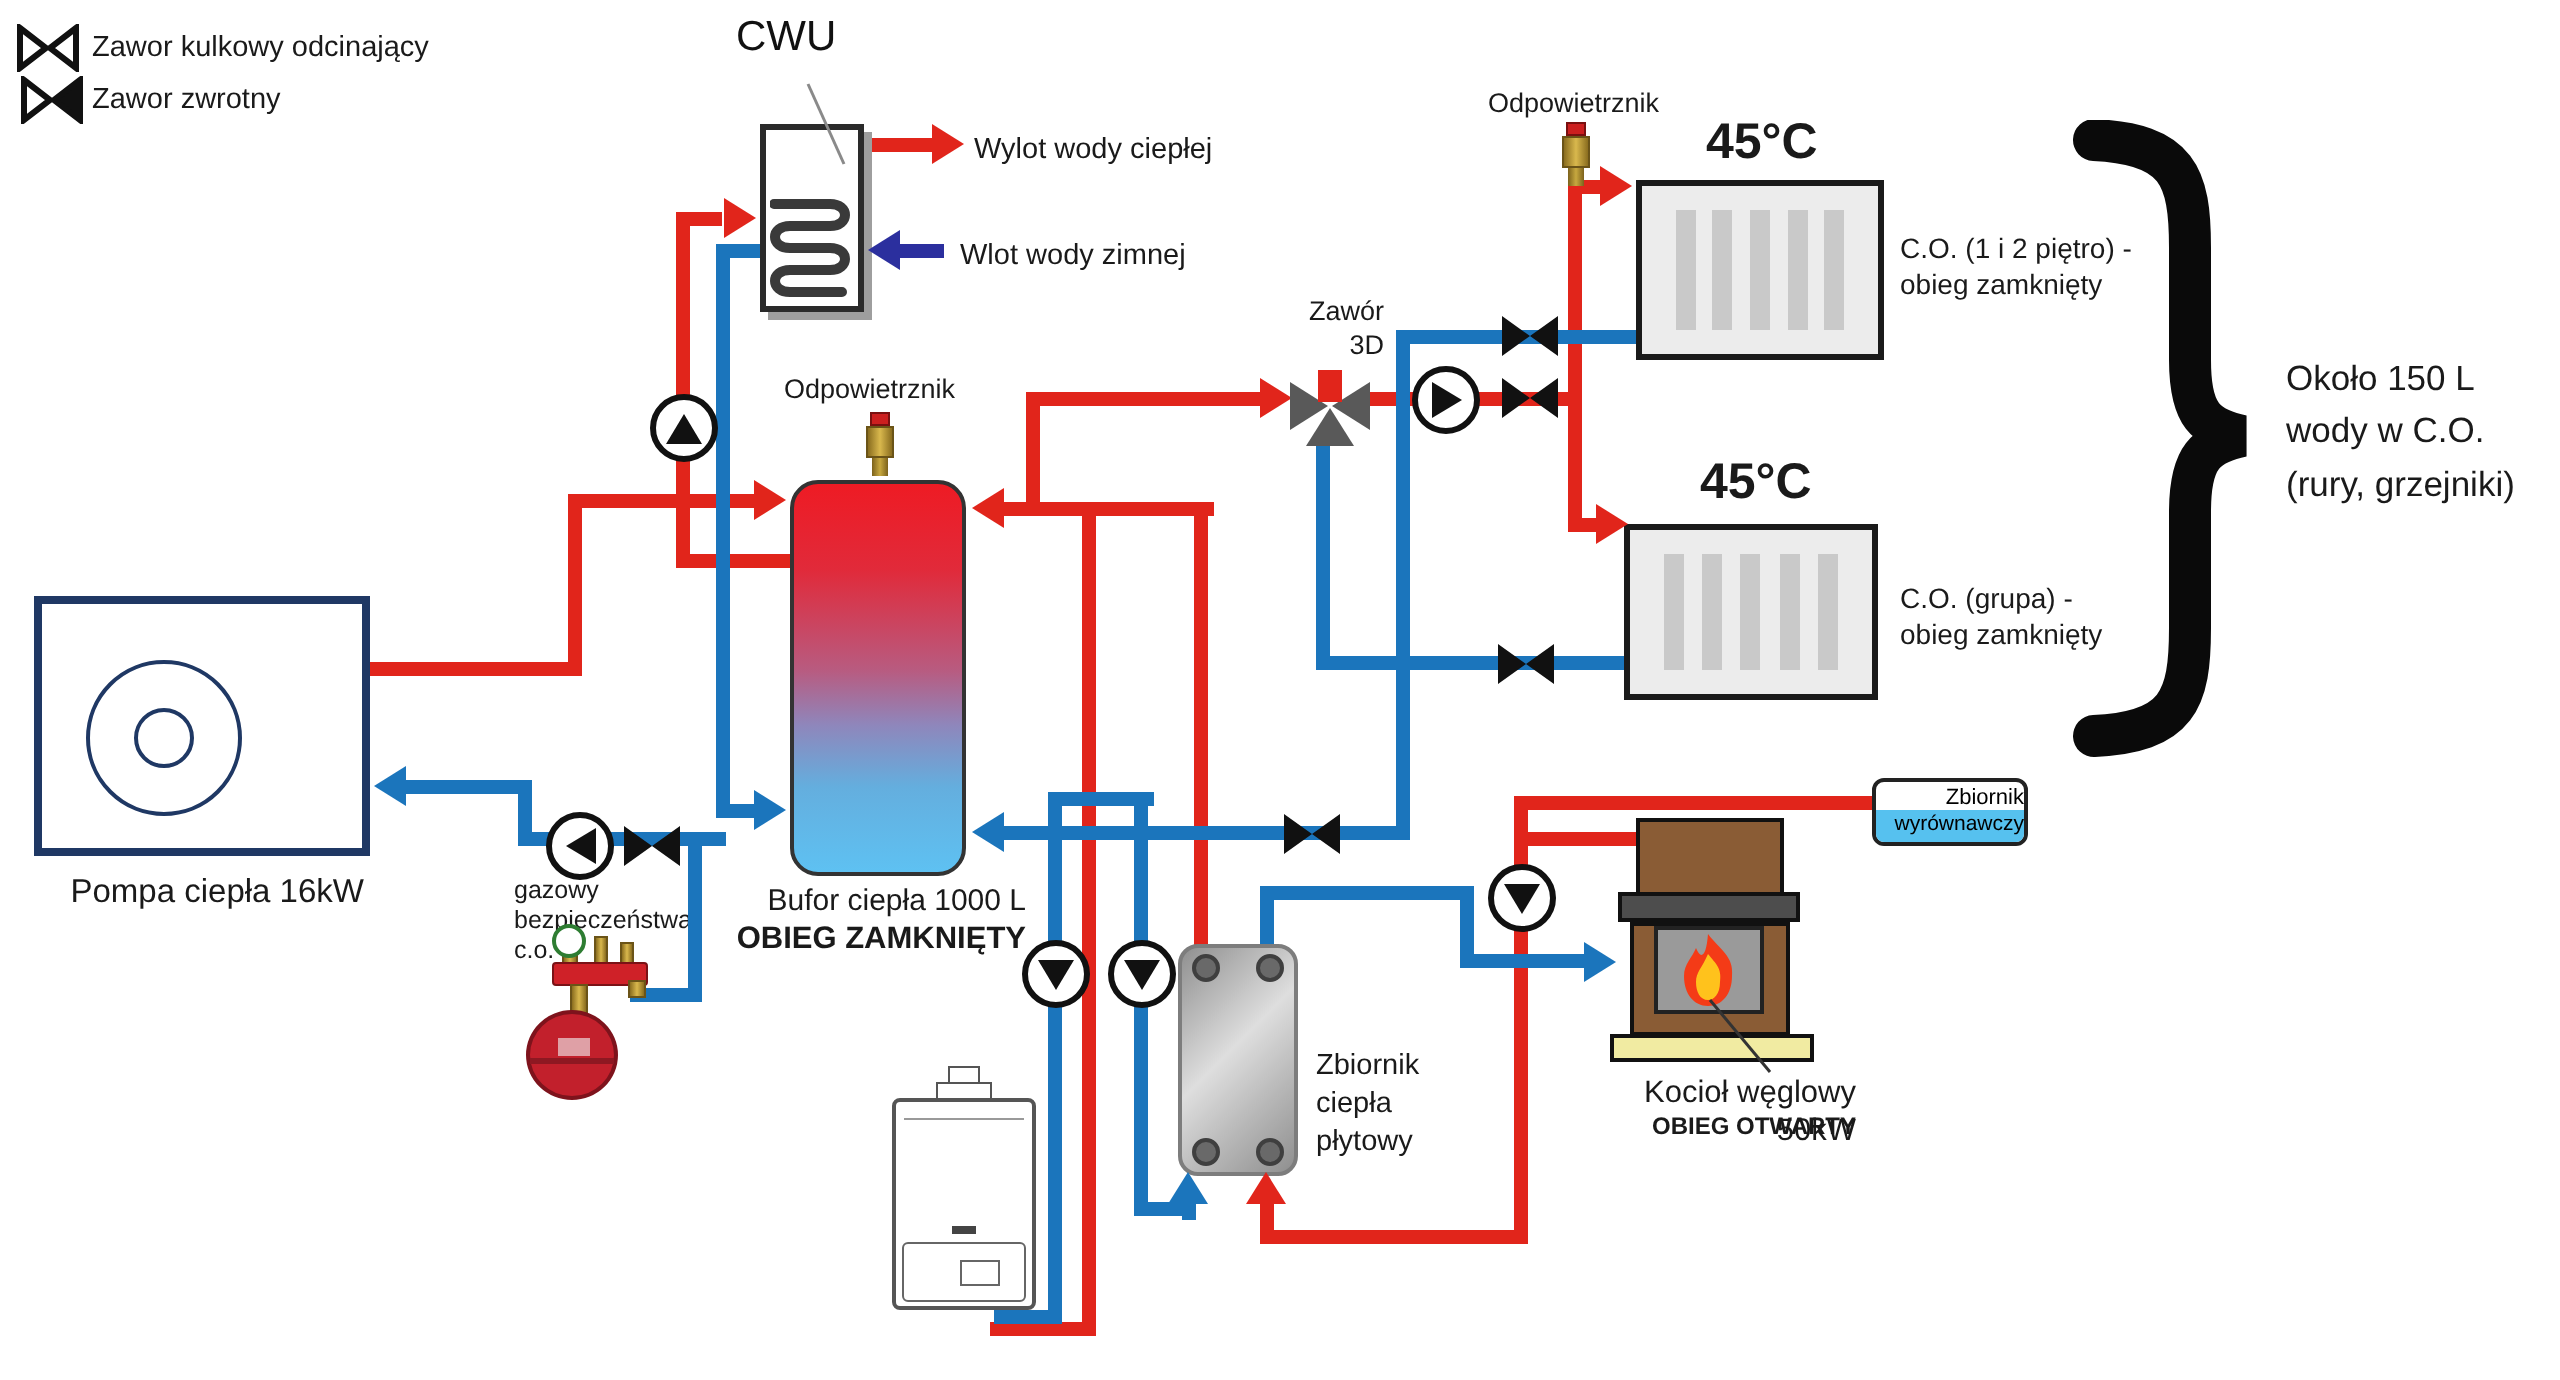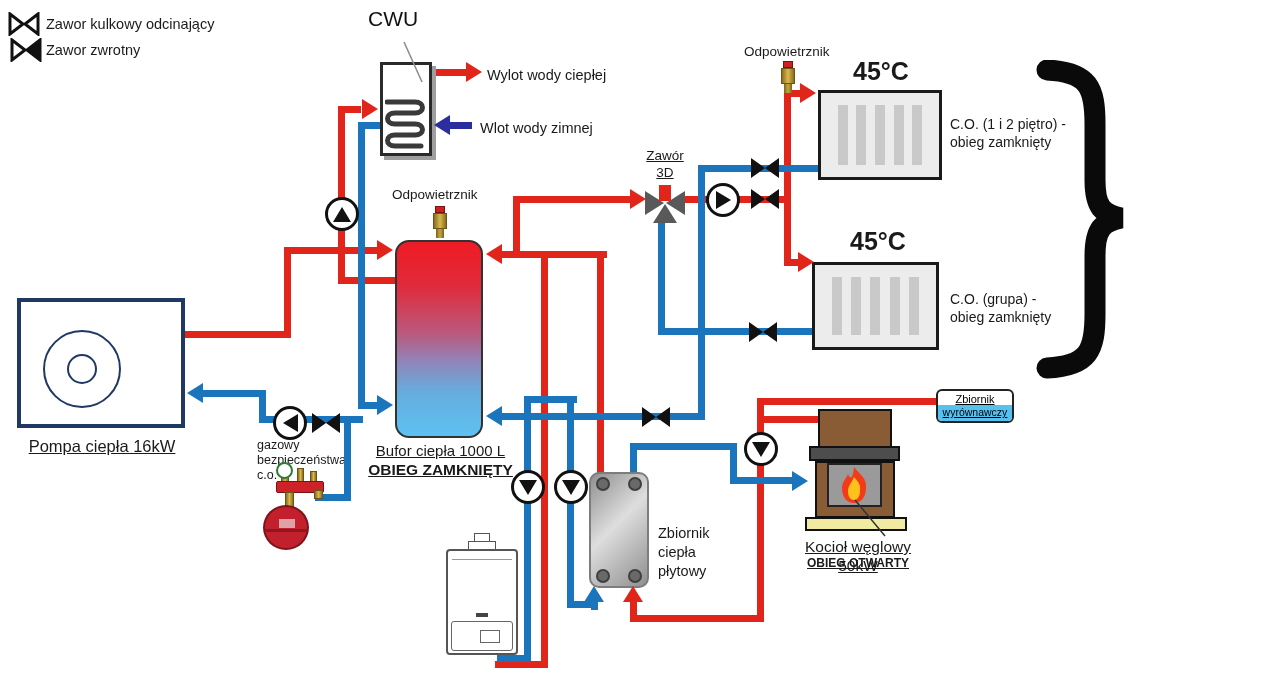--- a/index.html
+++ b/index.html
@@ -1,20 +1,20 @@
 <!DOCTYPE html>
 <html><head>
 <meta charset="utf-8">
 <style>
   html,body{margin:0;padding:0;background:#fff;font-family:"Liberation Sans",sans-serif;}
   #canvas{position:relative;width:1280px;height:690px;background:#fff;overflow:hidden;}
   .abs{position:absolute;}
   .lbl{position:absolute;color:#1a1a1a;line-height:1.25;}
   .bold{font-weight:bold;}
-  .ctr{text-align:center;text-decoration:underline;}
+  .ctr{text-align:right;}
   
   .pipe{position:absolute;background:#e1251b;z-index:2;}
   .pipe.h{height:7px;} .pipe.v{width:7px;}
   .pipe.blue{background:#1b75bc;} .pipe.navy{background:#2b2f9e;}
   
   .ar{position:absolute;width:0;height:0;border:10px solid transparent;z-index:4;--c:#e1251b;}
   .ar.blue{--c:#1b75bc;} .ar.navy{--c:#2b2f9e;}
   .ar.r{border-left:16px solid var(--c);border-right:none;}
   .ar.l{border-right:16px solid var(--c);border-left:none;}
   .ar.u{border-bottom:16px solid var(--c);border-top:none;}
@@ -234,20 +234,25 @@
   </div>
   <div class="lbl bold" style="left:850px;top:226px;font-size:25px;font-stretch:condensed;">45°C</div>
   <div class="lbl" style="left:950px;top:291px;font-size:14px;">
     <div>C.O. (grupa) -</div>
       <div>obieg zamknięty</div>
   </div>
 
   <svg class="abs" style="left:1035px;top:60px;z-index:3;" width="95" height="325" viewBox="0 0 95 325">
     <path d="M12,10 C54,12 60,28 60,64 L60,120 C60,148 68,154 86,158 C68,162 60,168 60,196 L60,254 C60,290 54,306 12,308" fill="none" stroke="#0a0a0a" stroke-width="21" stroke-linecap="round"></path>
   </svg>
+  <div class="lbl" style="left:1143px;top:176px;font-size:17.5px;line-height:1.5;">
+    <div>Około 150 L</div>
+      <div>wody w C.O.</div>
+      <div>(rury, grzejniki)</div>
+  </div>
 
   <div class="device" style="left:936px;top:389px;width:78px;height:34px;border:2px solid #222;border-radius:6px;overflow:hidden;background:#fff;z-index:5;">
     <div class="ctr" style="font-size:11px;padding-top:2px;">Zbiornik</div>
     <div class="ctr" style="font-size:10.5px;background:#56c1ef;height:15px;padding-top:1px;">wyrównawczy</div>
   </div>
 
   <div class="device" style="left:818px;top:409px;width:74px;height:39px;background:#8a5c35;border:2px solid #111;"></div>
   <div class="device" style="left:809px;top:446px;width:91px;height:15px;background:#4d4d4d;border:2px solid #111;"></div>
   <div class="device" style="left:815px;top:461px;width:80px;height:57px;background:#8a5c35;border:2px solid #111;"></div>
   <div class="device" style="left:827px;top:463px;width:55px;height:44px;background:#9a9a9a;border:2px solid #222;z-index:4;">

